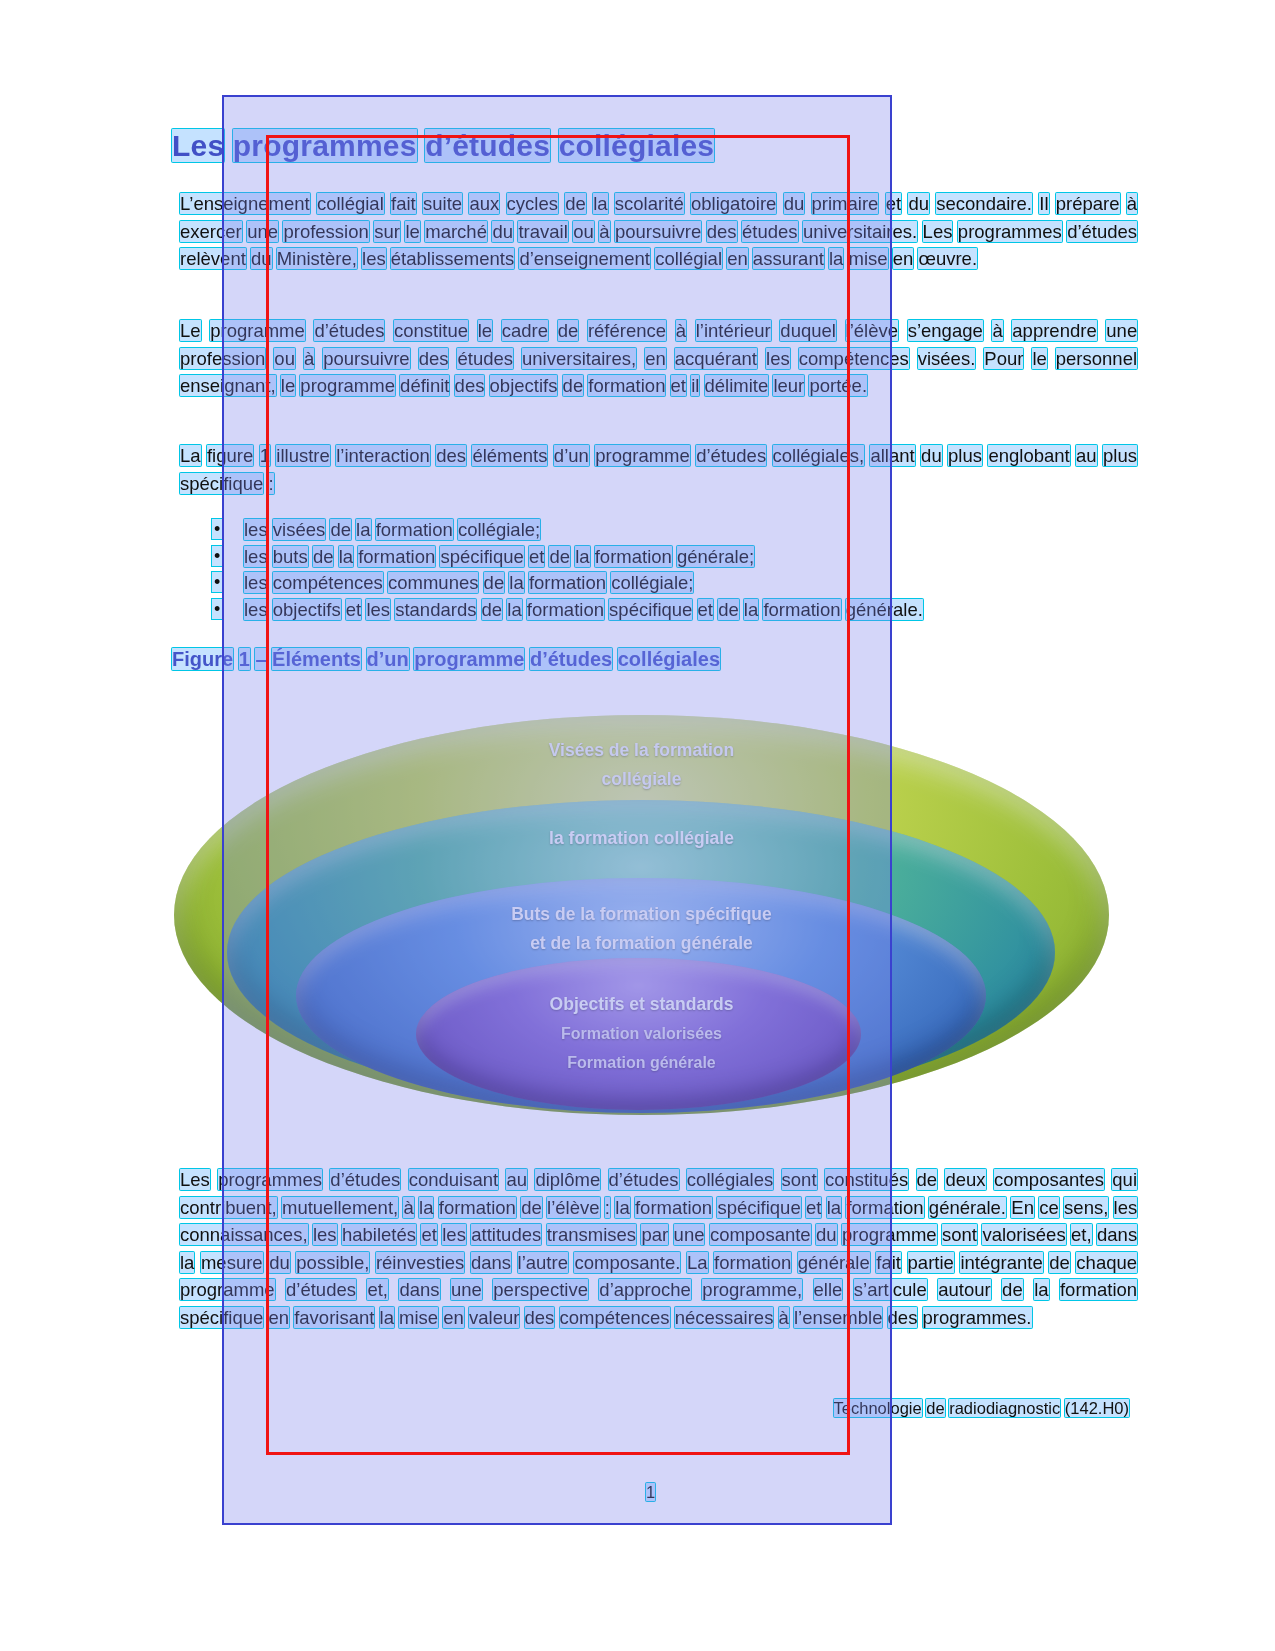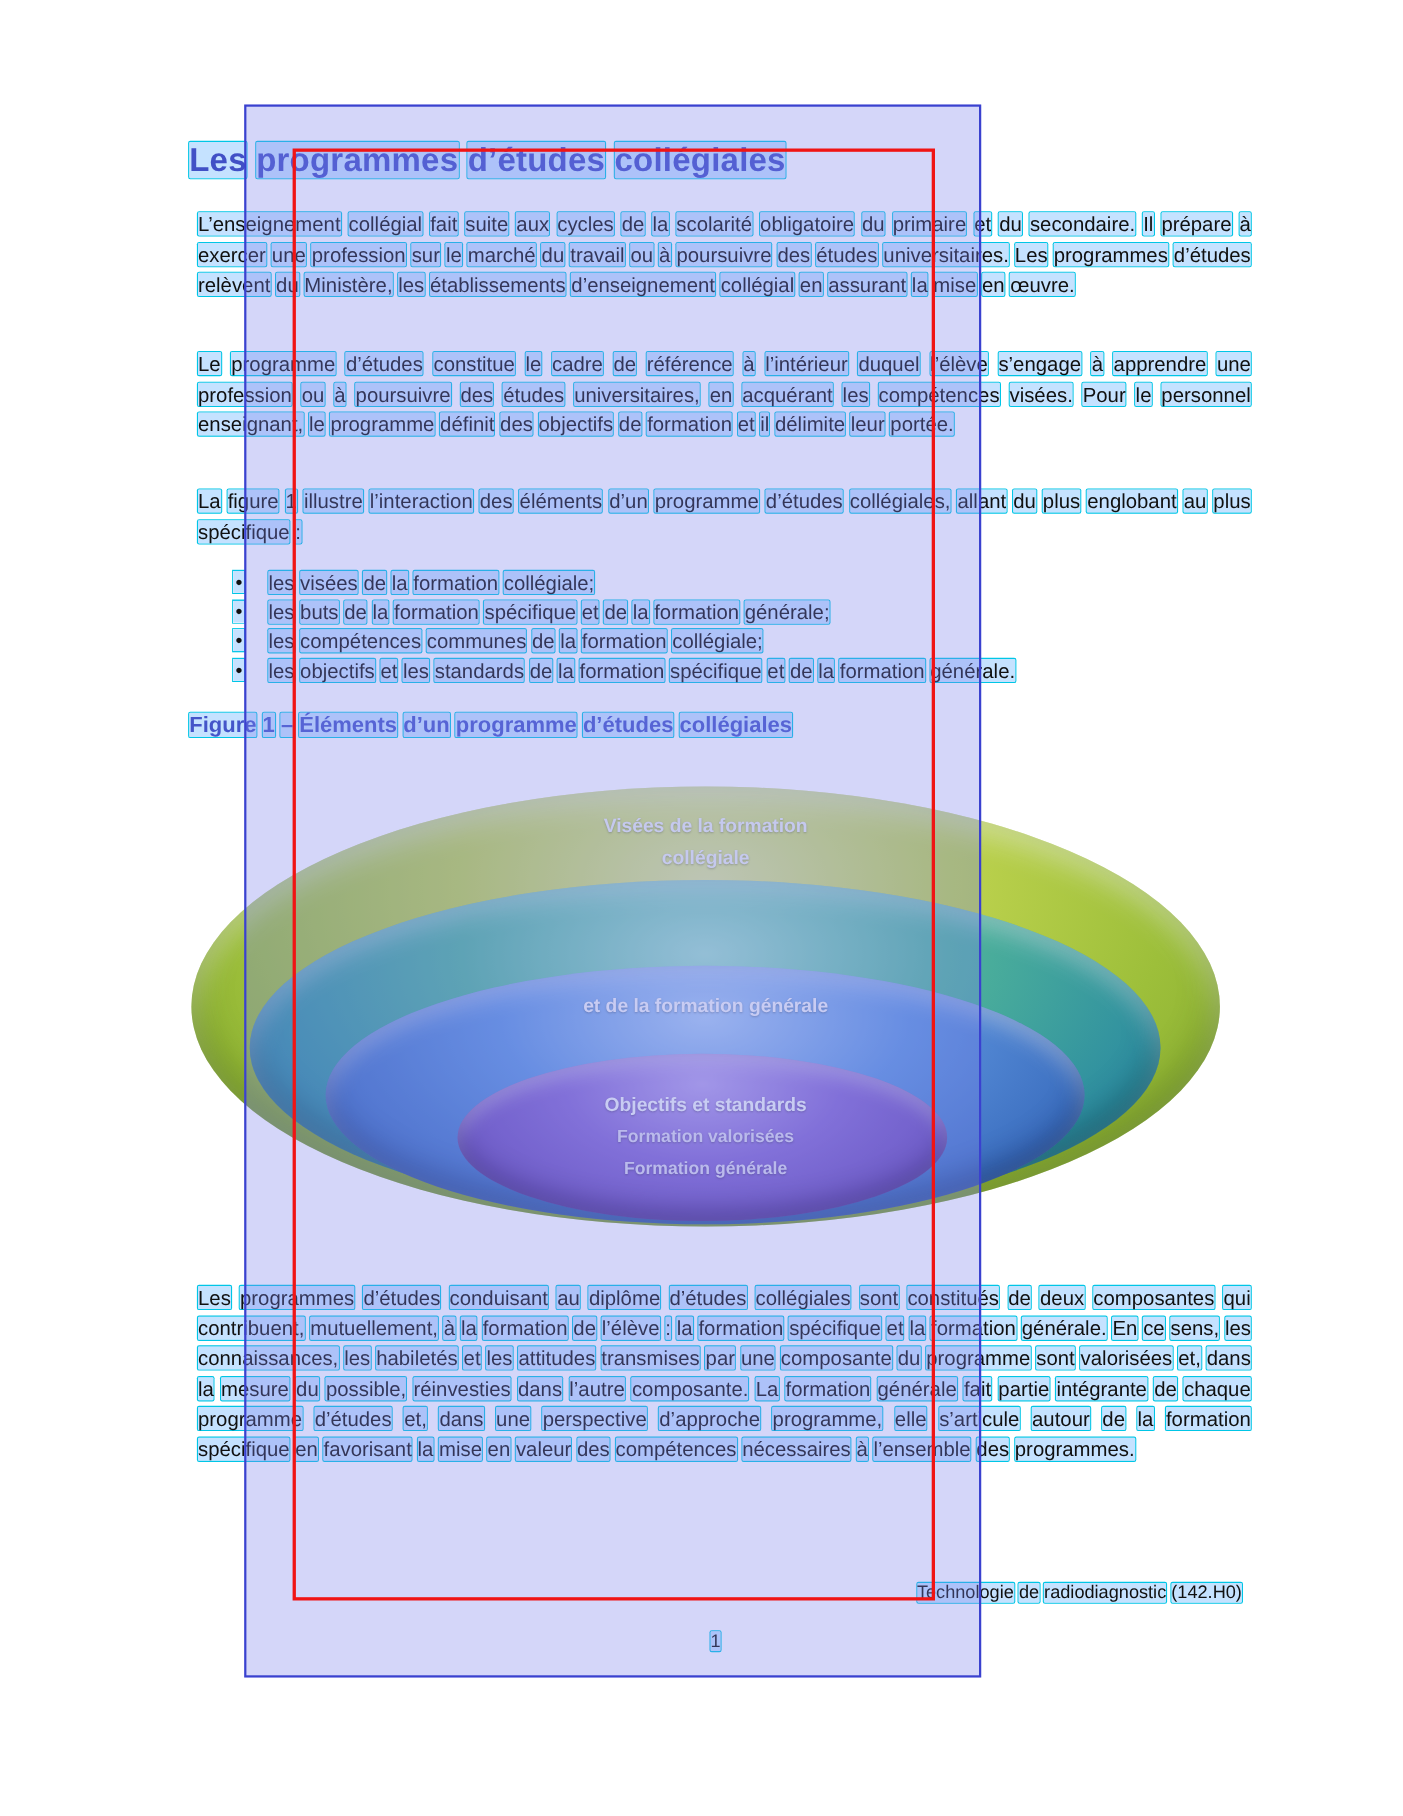--- a/index.html
+++ b/index.html
@@ -34,21 +34,21 @@
   }
   ul.bullets li::before {
     content:"\2022";
     position:absolute; left:40px; top:2px;
     font-size:18px; line-height:20px; color:#101010;
     background:rgba(140,198,255,.5);
     box-shadow:0 0 0 1px #00c6e6;
     padding:0 2px;
   }
   .footer {
-    position:absolute; left:128px; top:1437px; width:957px;
+    position:absolute; left:128px; top:1397px; width:957px;
     font-size:16.5px; line-height:22px; color:#101010; text-align:right;
   }
   .pagenum {
     position:absolute; left:128px; top:1481px; width:957px;
     font-size:16.5px; line-height:22px; color:#101010; text-align:center;
   }
 
   
   .w {
     background:rgba(140,198,255,.5);
@@ -127,22 +127,24 @@
     <div class="ellipse e1"></div>
     <div class="ellipse e2"></div>
     <div class="ellipse e3"></div>
     <div class="ellipse e4"></div>
 
     <div class="fig-label fl1">
       <div>Visées de la formation</div>
       <div>collégiale</div>
     </div>
     <div class="fig-label fl2">
+      <div>la formation collégiale</div>
     </div>
     <div class="fig-label fl3">
+      <div>Buts de la formation spécifique</div>
       <div>et de la formation générale</div>
     </div>
     <div class="fig-label fl4">
       <div>Objectifs et standards</div>
       <div class="sub">Formation valorisées</div>
       <div class="sub">Formation générale</div>
     </div>
   </div>
 
   <p class="block ocr" style="top:1166px"><span class="w">Les</span> <span class="w">programmes</span> <span class="w">d’études</span> <span class="w">conduisant</span> <span class="w">au</span> <span class="w">diplôme</span> <span class="w">d’études</span> <span class="w">collégiales</span> <span class="w">sont</span> <span class="w">constitués</span> <span class="w">de</span> <span class="w">deux</span> <span class="w">composantes</span> <span class="w">qui</span> <span class="w">contribuent,</span> <span class="w">mutuellement,</span> <span class="w">à</span> <span class="w">la</span> <span class="w">formation</span> <span class="w">de</span> <span class="w">l’élève</span> <span class="w">:</span> <span class="w">la</span> <span class="w">formation</span> <span class="w">spécifique</span> <span class="w">et</span> <span class="w">la</span> <span class="w">formation</span> <span class="w">générale.</span> <span class="w">En</span> <span class="w">ce</span> <span class="w">sens,</span> <span class="w">les</span> <span class="w">connaissances,</span> <span class="w">les</span> <span class="w">habiletés</span> <span class="w">et</span> <span class="w">les</span> <span class="w">attitudes</span> <span class="w">transmises</span> <span class="w">par</span> <span class="w">une</span> <span class="w">composante</span> <span class="w">du</span> <span class="w">programme</span> <span class="w">sont</span> <span class="w">valorisées</span> <span class="w">et,</span> <span class="w">dans</span> <span class="w">la</span> <span class="w">mesure</span> <span class="w">du</span> <span class="w">possible,</span> <span class="w">réinvesties</span> <span class="w">dans</span> <span class="w">l’autre</span> <span class="w">composante.</span> <span class="w">La</span> <span class="w">formation</span> <span class="w">générale</span> <span class="w">fait</span> <span class="w">partie</span> <span class="w">intégrante</span> <span class="w">de</span> <span class="w">chaque</span> <span class="w">programme</span> <span class="w">d’études</span> <span class="w">et,</span> <span class="w">dans</span> <span class="w">une</span> <span class="w">perspective</span> <span class="w">d’approche</span> <span class="w">programme,</span> <span class="w">elle</span> <span class="w">s’articule</span> <span class="w">autour</span> <span class="w">de</span> <span class="w">la</span> <span class="w">formation</span> <span class="w">spécifique</span> <span class="w">en</span> <span class="w">favorisant</span> <span class="w">la</span> <span class="w">mise</span> <span class="w">en</span> <span class="w">valeur</span> <span class="w">des</span> <span class="w">compétences</span> <span class="w">nécessaires</span> <span class="w">à</span> <span class="w">l’ensemble</span> <span class="w">des</span> <span class="w">programmes.</span></p>

